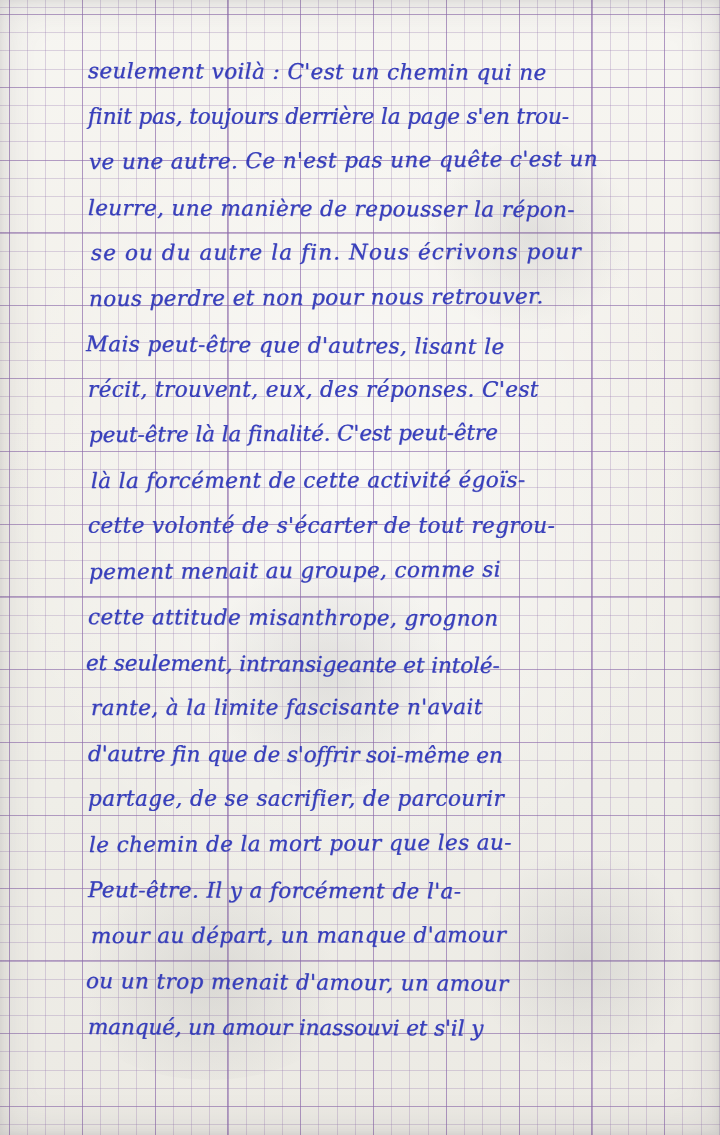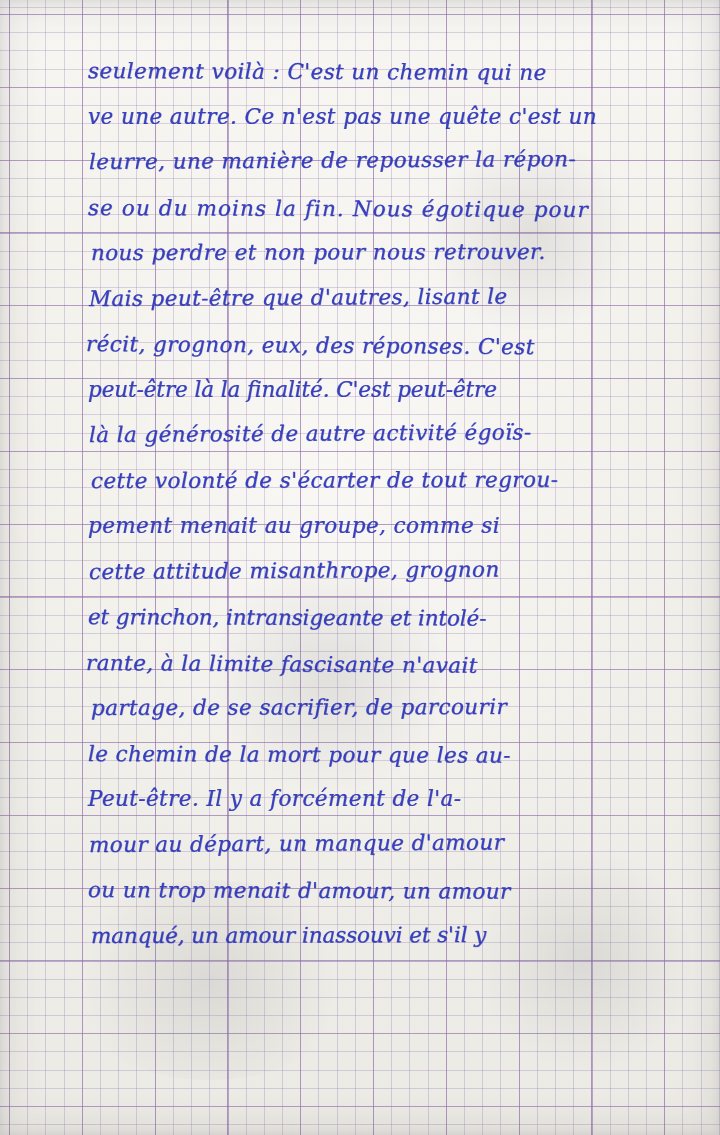--- a/index.html
+++ b/index.html
@@ -99,33 +99,35 @@
   <div class="grid-small"></div>
   <div class="grid-major"></div>
 
   <div class="smudge" style="left:200px;  top:560px;  width:260px; height:230px;"></div>
   <div class="smudge" style="left:420px;  top:140px;  width:220px; height:190px;"></div>
   <div class="smudge" style="left:60px;   top:880px;  width:300px; height:200px;"></div>
   <div class="smudge" style="left:480px;  top:840px;  width:210px; height:240px;"></div>
 
   <div class="hw-block">
     <div class="hw-line">seulement voilà : C'est un chemin qui ne</div>
+    <div class="hw-line tight">finit pas, toujours derrière la page s'en trou-</div>
     <div class="hw-line">ve une autre. Ce n'est pas une quête c'est un</div>
     <div class="hw-line">leurre, une manière de repousser la répon-</div>
-    <div class="hw-line wide">se ou du moins la fin. Nous égotique pour</div>
+    <div class="hw-line wide">se ou du autre la fin. Nous écrivons pour</div>
     <div class="hw-line">nous perdre et non pour nous retrouver.</div>
     <div class="hw-line">Mais peut-être que d'autres, lisant le</div>
-    <div class="hw-line">récit, grognon, eux, des réponses. C'est</div>
+    <div class="hw-line">récit, trouvent, eux, des réponses. C'est</div>
     <div class="hw-line tight">peut-être là la finalité. C'est peut-être</div>
-    <div class="hw-line">là la générosité de autre activité égoïs-</div>
+    <div class="hw-line">là la forcément de cette activité égoïs-</div>
     <div class="hw-line">cette volonté de s'écarter de tout regrou-</div>
     <div class="hw-line">pement menait au groupe, comme si</div>
     <div class="hw-line">cette attitude misanthrope, grognon</div>
-    <div class="hw-line tight">et grinchon, intransigeante et intolé-</div>
+    <div class="hw-line tight">et seulement, intransigeante et intolé-</div>
     <div class="hw-line">rante, à la limite fascisante n'avait</div>
+    <div class="hw-line tight">d'autre fin que de s'offrir soi-même en</div>
     <div class="hw-line">partage, de se sacrifier, de parcourir</div>
     <div class="hw-line">le chemin de la mort pour que les au-</div>
     <div class="hw-line">Peut-être. Il y a forcément de l'a-</div>
     <div class="hw-line">mour au départ, un manque d'amour</div>
     <div class="hw-line">ou un trop menait d'amour, un amour</div>
     <div class="hw-line tight">manqué, un amour inassouvi et s'il y</div>
 
   </div>
 
   <div class="edge-shadow"></div>

